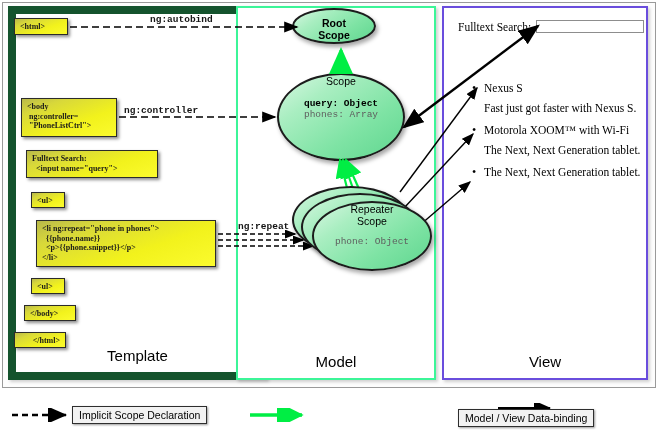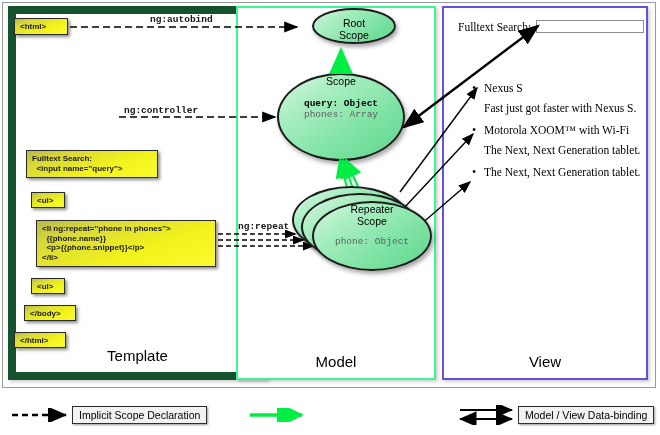--- a/index.html
+++ b/index.html
@@ -52,21 +52,21 @@
     font-family: "Liberation Sans", sans-serif;
   }
 
   
   .code-box {
     position: absolute;
     box-sizing: border-box;
     border: 1px solid #2b2b2b;
     background: linear-gradient(160deg, #b9b94a 0%, #d8d83a 22%, #f2f21c 62%, #fbfb2e 100%);
     box-shadow: 2px 2px 3px rgba(0,0,0,0.45);
-    font-family: Liberation Sans, sans-serif;
+    font-family: Liberation Serif, serif;
     font-size: 8px;
     line-height: 9.5px;
     color: #1a1a1a;
     padding: 3px 5px;
     white-space: pre;
     font-weight: bold;
   }
 
   
   .scope-ellipse {
@@ -228,38 +228,41 @@
           </div>
           <div class="view-snippet">The Next, Next Generation tablet.</div>
         </div>
       </div>
     </div>
     <div class="column-label">View</div>
   </div>
 
   <div class="code-box" style="left:14px;  top:18px;  width:54px;  height:17px;">&lt;html&gt;</div>
 
+  <div class="code-box" style="left:21px;  top:98px;  width:96px;  height:39px;">&lt;body
+ ng:controller=
+ "PhoneListCtrl"&gt;</div>
 
   <div class="code-box" style="left:26px;  top:150px; width:132px; height:28px;">Fulltext Search:
   &lt;input name="query"&gt;</div>
 
   <div class="code-box" style="left:31px;  top:192px; width:34px;  height:16px;">&lt;ul&gt;</div>
 
   <div class="code-box" style="left:36px;  top:220px; width:180px; height:47px;">&lt;li ng:repeat="phone in phones"&gt;
   {{phone.name}}
   &lt;p&gt;{{phone.snippet}}&lt;/p&gt;
 &lt;/li&gt;</div>
 
   <div class="code-box" style="left:31px;  top:278px; width:34px;  height:16px;">&lt;ul&gt;</div>
 
   <div class="code-box" style="left:24px;  top:305px; width:52px;  height:16px;">&lt;/body&gt;</div>
 
-  <div class="code-box" style="left:14px;  top:332px; width:52px;  height:16px;">&lt;/html&gt;</div>
-
-  <div class="scope-ellipse" style="left:312px; top:8px; width:84px; height:36px;">
+  <div class="code-box" style="left:14px;  top:332px; width:52px;  height:16px;text-align:right;">&lt;/html&gt;</div>
+
+  <div class="scope-ellipse" style="left:292px; top:8px; width:84px; height:36px;font-weight:bold;">
     <div class="scope-title" style="margin-top:7px;">Root</div>
     <div class="scope-title">Scope</div>
   </div>
 
   <div class="scope-ellipse" style="left:277px; top:73px; width:128px; height:88px;">
     <div class="scope-title">Scope</div>
     <div class="scope-prop prop-bold" style="margin-top:11px;">query: Object</div>
     <div class="scope-prop prop-dim">phones: Array</div>
   </div>
 
@@ -330,21 +333,21 @@
       <svg width="62" height="14">
         <defs>
           <marker id="lg-mk2" markerWidth="8" markerHeight="8" refX="7.5" refY="4" orient="auto">
             <polygon points="0 0, 8 4, 0 8" fill="#00ee44"></polygon>
           </marker>
         </defs>
         <line x1="2" y1="7" x2="54" y2="7" stroke="#00ee44" stroke-width="3.4" marker-end="url(#lg-mk2)"></line>
       </svg>
     </div>
 
-    <div class="legend-item" style="left:458px; top:7px;">
+    <div class="legend-item" style="left:458px; top:7px;flex-direction:column;">
       <svg width="60" height="20">
         <defs>
           <marker id="lg-mk3" markerWidth="8" markerHeight="7" refX="7.5" refY="3.5" orient="auto">
             <polygon points="0 0, 8 3.5, 0 7" fill="#000"></polygon>
           </marker>
           <marker id="lg-mk3s" markerWidth="8" markerHeight="7" refX="0.5" refY="3.5" orient="auto">
             <polygon points="8 0, 0 3.5, 8 7" fill="#000"></polygon>
           </marker>
         </defs>
         <line x1="2" y1="5" x2="54" y2="5" stroke="#000" stroke-width="2.2" marker-end="url(#lg-mk3)"></line>

